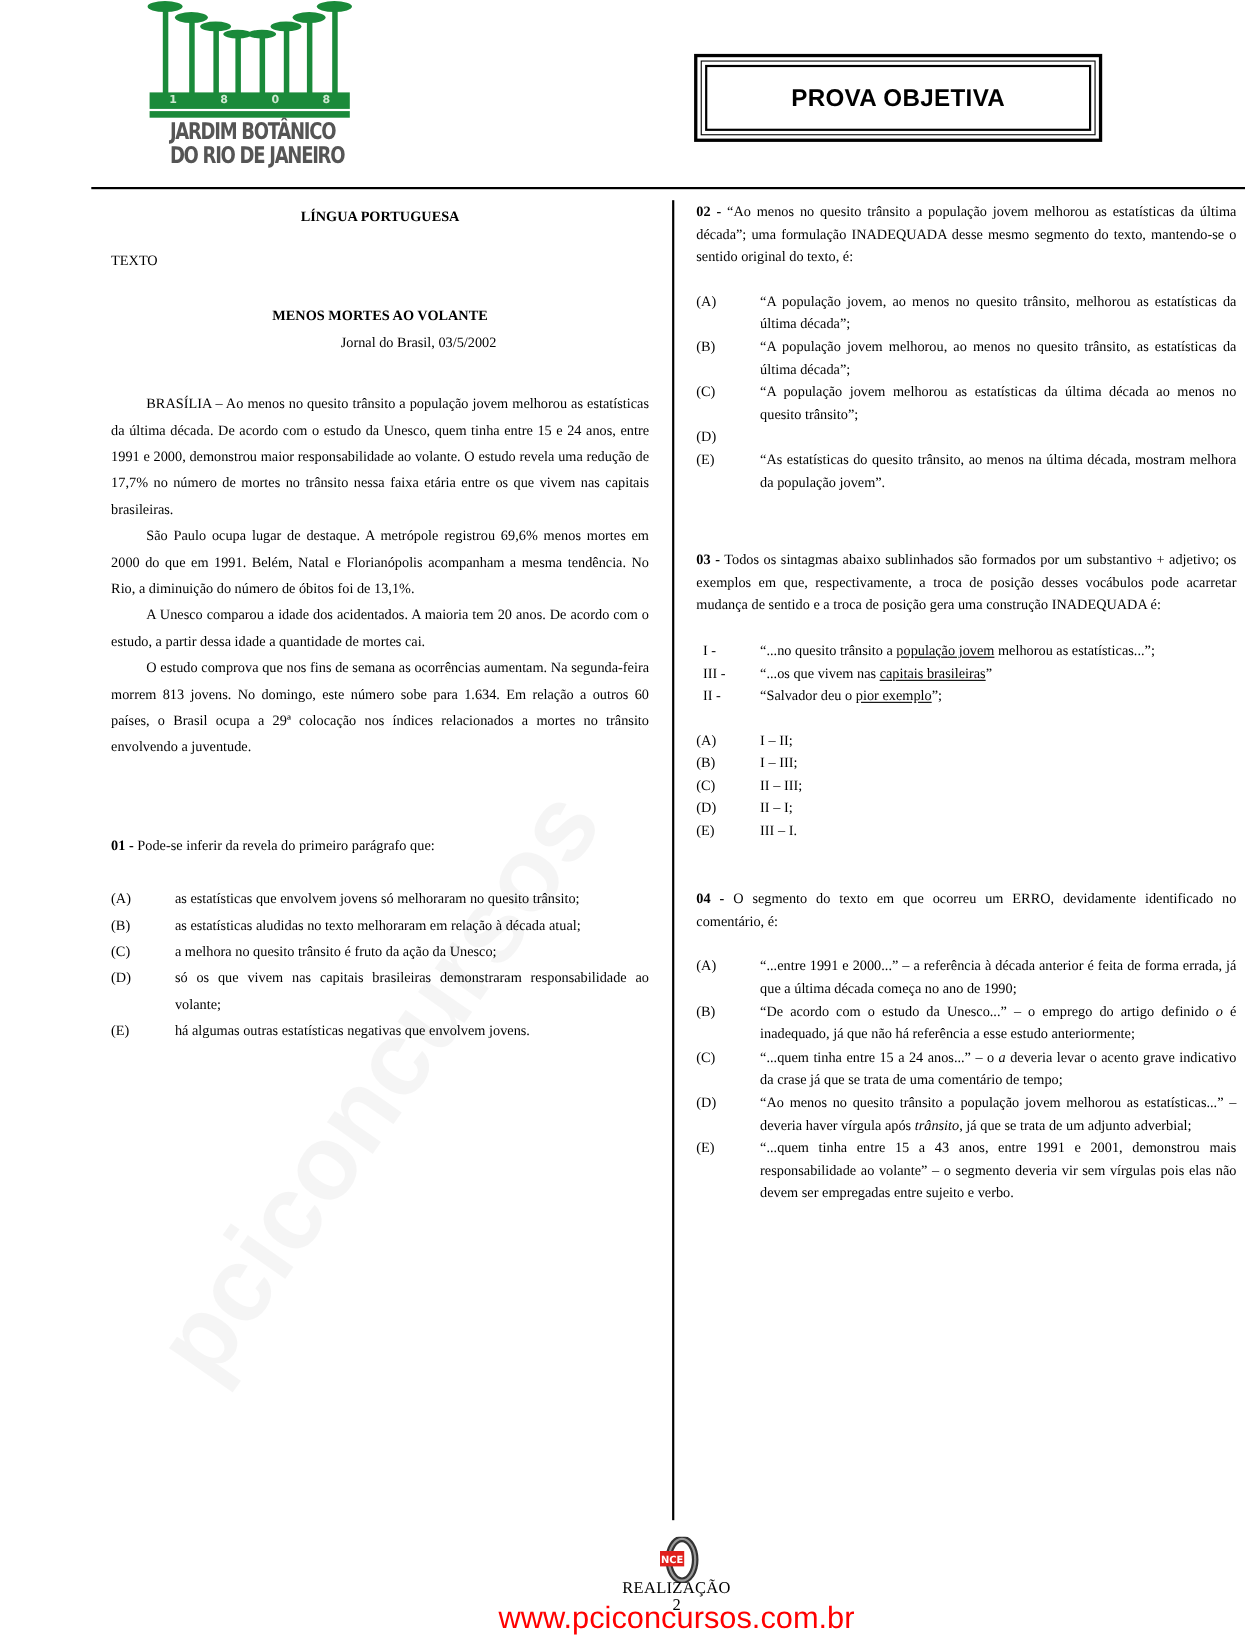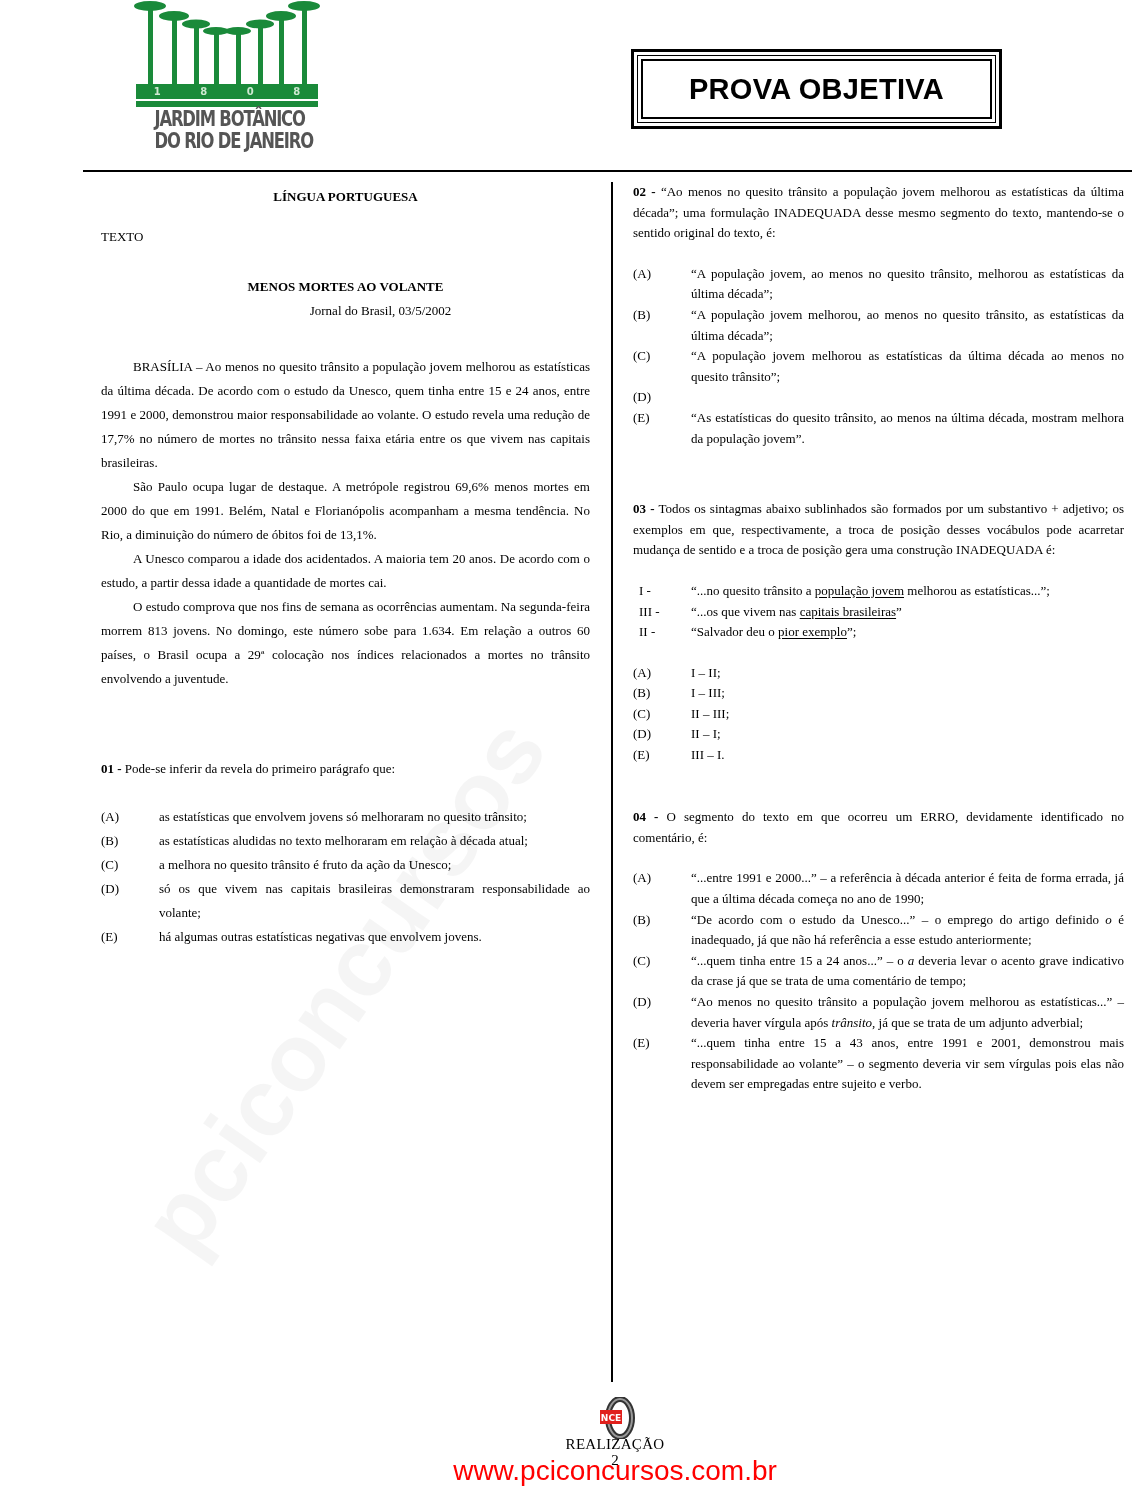--- a/index.html
+++ b/index.html
@@ -15,21 +15,21 @@
                transform-origin: center top; white-space: nowrap; }
   .logo-year { position: absolute; top: 86px; left: 0; width: 186px; display: flex; justify-content: space-around;
                font-family: "DejaVu Sans", sans-serif; font-size: 10px; font-weight: bold; color: #cfe9d2; }
 
   .prova-box { position: absolute; left: 631px; top: 49px; width: 371px; height: 80px;
                border: 3px solid #000; box-sizing: border-box; padding: 3px; }
   .prova-box .mid { width: 100%; height: 100%; border: 1px solid #000; box-sizing: border-box; padding: 3px; }
   .prova-box .inner { width: 100%; height: 100%; border: 2px solid #000; box-sizing: border-box;
                       display: flex; align-items: center; justify-content: center;
                       font-family: "Liberation Sans", "DejaVu Sans", sans-serif; font-weight: bold;
-                      font-size: 29px; letter-spacing: 0.3px; }
+                      font-size: 22px; letter-spacing: 0.3px; }
 
   .top-rule { position: absolute; left: 83px; top: 170px; width: 1049px; height: 2px; background: #000; }
   .col-divider { position: absolute; left: 611px; top: 182px; width: 2px; height: 1200px; background: #000; }
 
   
   .col { position: absolute; font-size: 13px; line-height: 24px; text-align: justify; }
   .col-left { left: 101px; top: 185px; width: 489px; }
   .col-right { left: 633px; top: 182px; width: 491px; line-height: 20.6px; }
 
   .section-title { text-align: center; font-weight: bold; margin: 0 0 16px 0; }

